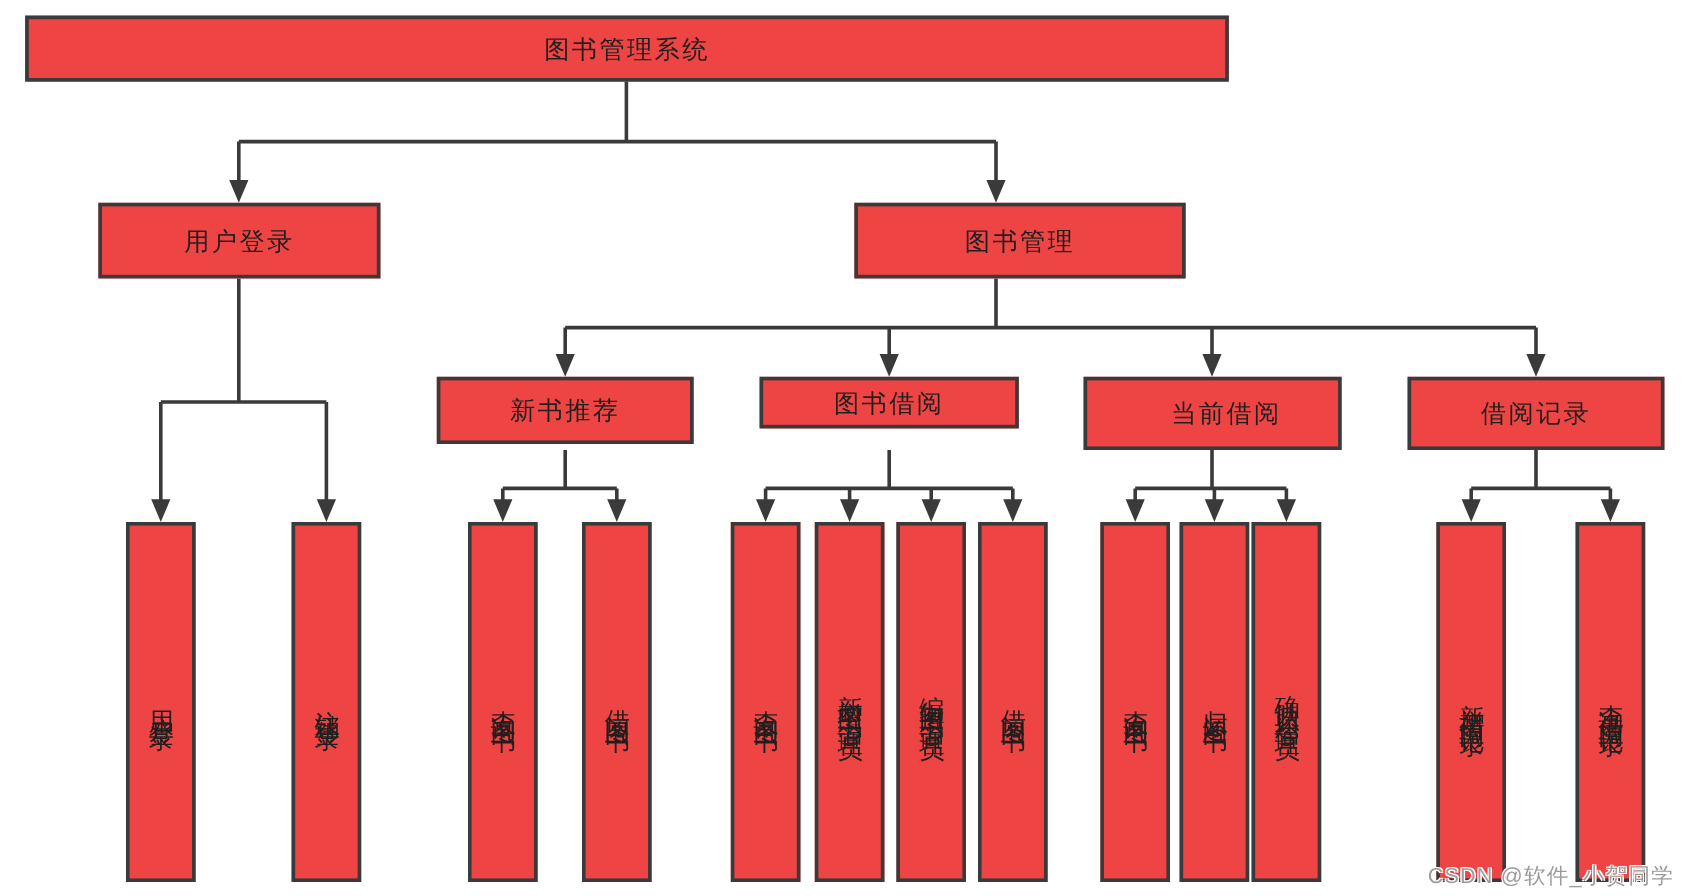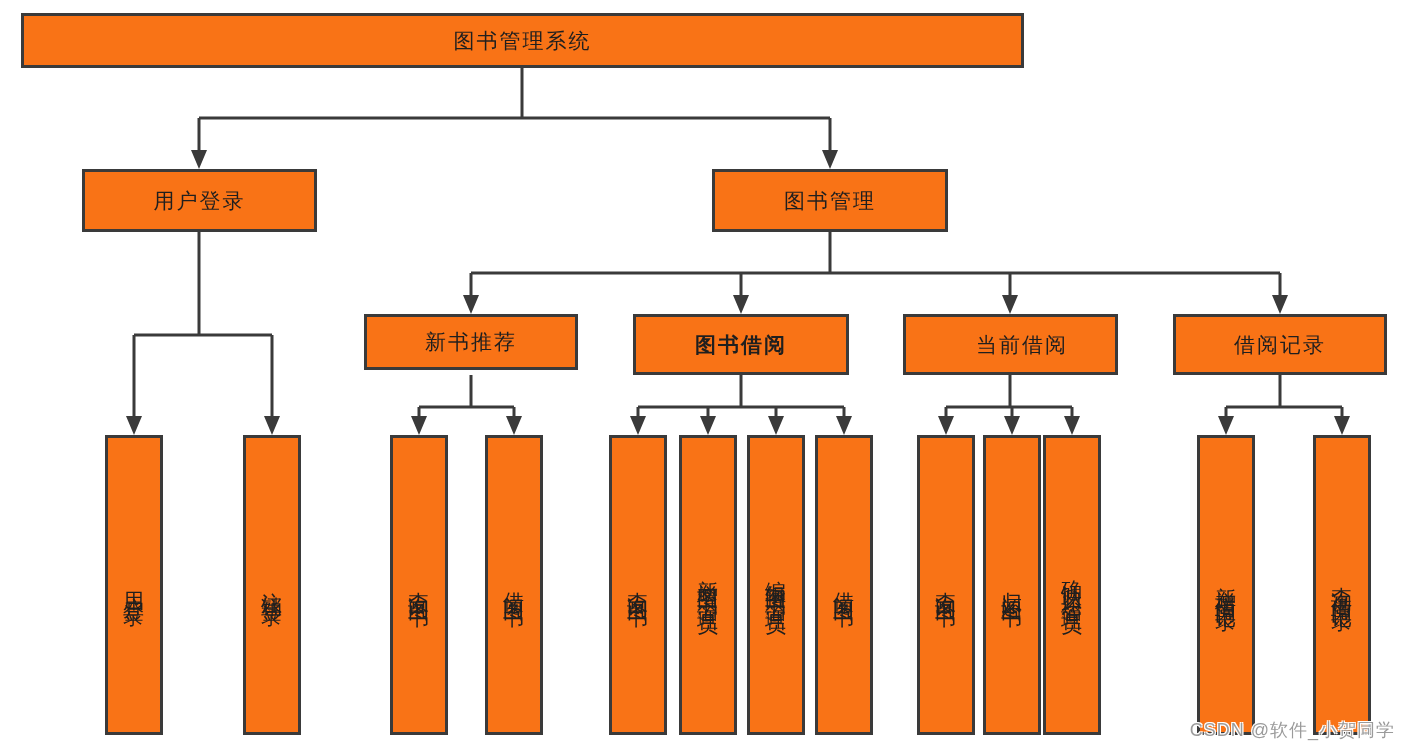--- a/index.html
+++ b/index.html
@@ -17,44 +17,44 @@
     font-family:"Liberation Sans", sans-serif;
     color:var(--text);
   }
   .connectors{position:absolute;left:0;top:0;z-index:1;}
   .connectors .lines path{fill:none;stroke:var(--line);stroke-width:3;}
   .connectors .arrows path{fill:var(--line);stroke:none;}
   .node{
     position:absolute;
     box-sizing:border-box;
     border:3px solid var(--line);
-    background:#f97316;
+    background:#ef4444;
     display:flex;align-items:center;justify-content:center;
     z-index:2;
   }
   .node .lbl{
     font-size:21px;
     letter-spacing:2px;
     white-space:nowrap;
     color:var(--text);
   }
   .leaf .lbl{
     writing-mode:vertical-rl;
     text-orientation:mixed;
     letter-spacing:5px;
     font-size:21px;
     white-space:normal;
     line-height:1;
   }
   
   .n-root{left:21px;top:13px;width:1003px;height:55px;}
   .n-userlogin{left:82px;top:169px;width:235px;height:63px;}
-  .n-bookmgmt{left:712px;top:169px;width:236px;height:63px;}
+  .n-bookmgmt{left:712px;top:169px;width:276px;height:63px;}
   .n-sec1{left:364px;top:314px;width:214px;height:56px;}
-  .n-sec2{left:633px;top:314px;width:216px;height:61px;font-weight:bold;}
+  .n-sec2{left:633px;top:314px;width:216px;height:43px;}
   .n-sec3{left:903px;top:314px;width:215px;height:61px;padding-left:23px;}
   .n-sec4{left:1173px;top:314px;width:214px;height:61px;}
   .leaf{top:435px;width:58px;height:300px;}
   .lf-1{left:105px;} .lf-2{left:243px;}
   .lf-3{left:390px;} .lf-4{left:485px;}
   .lf-5{left:609px;} .lf-6{left:679px;} .lf-7{left:747px;} .lf-8{left:815px;}
   .lf-9{left:917px;} .lf-10{left:983px;} .lf-11{left:1043px;}
   .lf-12{left:1197px;} .lf-13{left:1313px;}
   .watermark{
     position:absolute;

